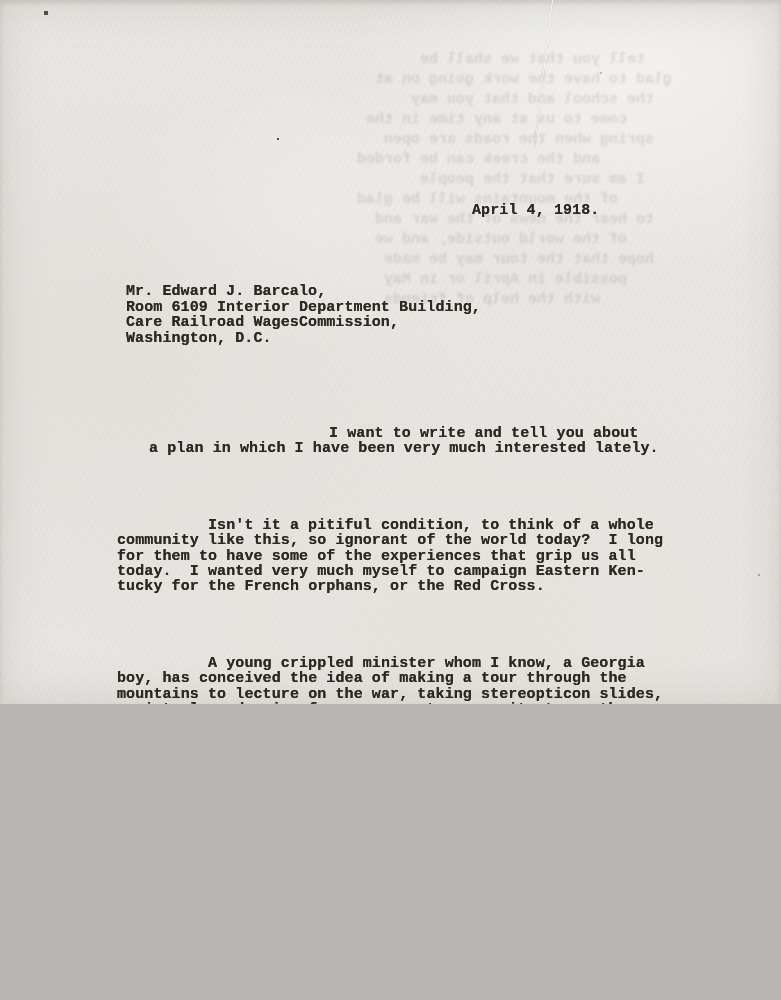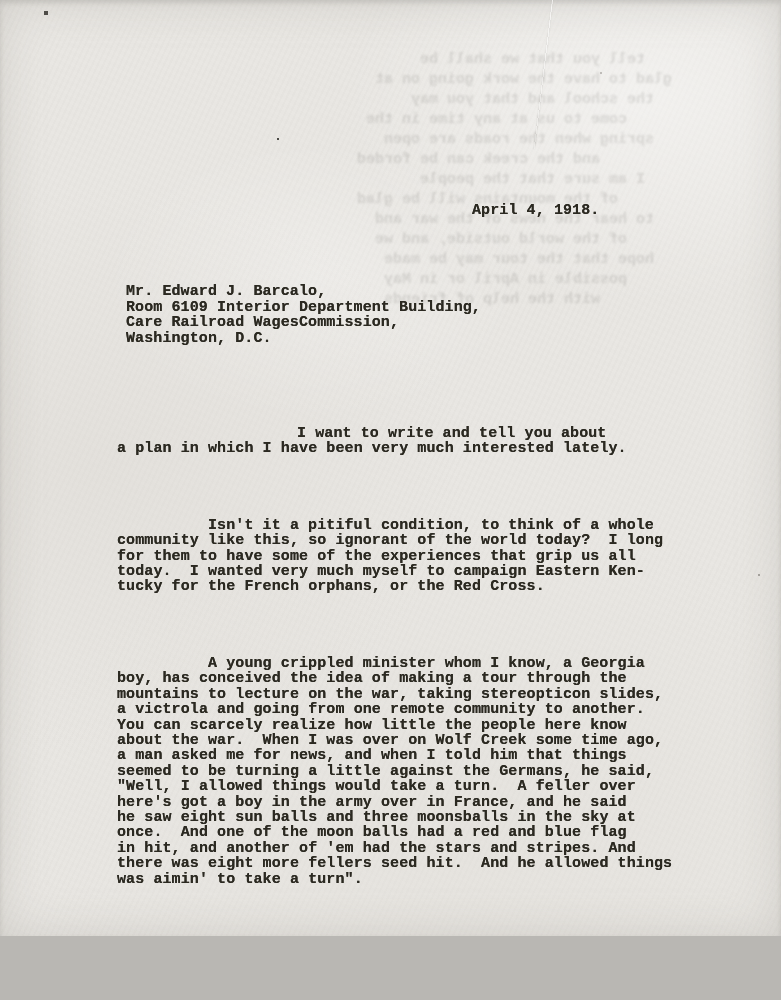--- a/index.html
+++ b/index.html
@@ -1,18 +1,18 @@
 <!DOCTYPE html>
 <html><head>
 <meta charset="utf-8">
 <style>
   html,body{margin:0;padding:0;background:#b9b7b3;}
   .page{
     position:relative;
-    width:781px;height:936px;
+    width:781px;height:704px;
     margin:0 auto;
     overflow:hidden;
     background:
       radial-gradient(ellipse 420px 300px at 82% 10%, rgba(255,255,255,0.45), transparent 70%),
       radial-gradient(ellipse 520px 400px at 12% 50%, rgba(214,210,204,0.30), transparent 72%),
       radial-gradient(ellipse 640px 420px at 60% 88%, rgba(224,221,215,0.38), transparent 75%),
       radial-gradient(ellipse 300px 200px at 40% 30%, rgba(255,255,255,0.25), transparent 70%),
       repeating-linear-gradient(115deg, rgba(176,172,166,0.05) 0 2px, rgba(0,0,0,0) 2px 5px),
       repeating-linear-gradient(25deg, rgba(255,255,255,0.05) 0 3px, rgba(0,0,0,0) 3px 7px),
       #e8e6e2;
@@ -35,21 +35,21 @@
     white-space:pre;
     font:700 15px/15.4px "Liberation Mono","DejaVu Sans Mono",monospace;
     letter-spacing:0.1px;
     color:#2b2921;
     text-shadow:0 0 0.55px rgba(40,38,30,0.85);
   }
   .date{text-indent:355px;margin-bottom:20px;}
   .addr{padding-left:9px;margin-bottom:18px;font-family:Liberation Mono, monospace;}
   .salut{padding-left:9px;margin-bottom:16px;}
   .para{margin-bottom:15px;}
-  .para.deep{text-indent:180px;}
+  .para.deep{text-indent:180px;margin-left:32px;}
   .para.std{text-indent:91px;}
   .watermark{
     position:absolute;left:28px;top:908px;
     font-family:"Liberation Sans","DejaVu Sans",sans-serif;
     font-size:46px;font-weight:400;letter-spacing:1px;
     color:#7e7e7e;opacity:0.92;margin-top:32px;
   }
   .crease{
     position:absolute;left:552px;top:0;width:1px;height:150px;
     background:linear-gradient(to bottom, rgba(255,255,255,0.75), rgba(255,255,255,0));

